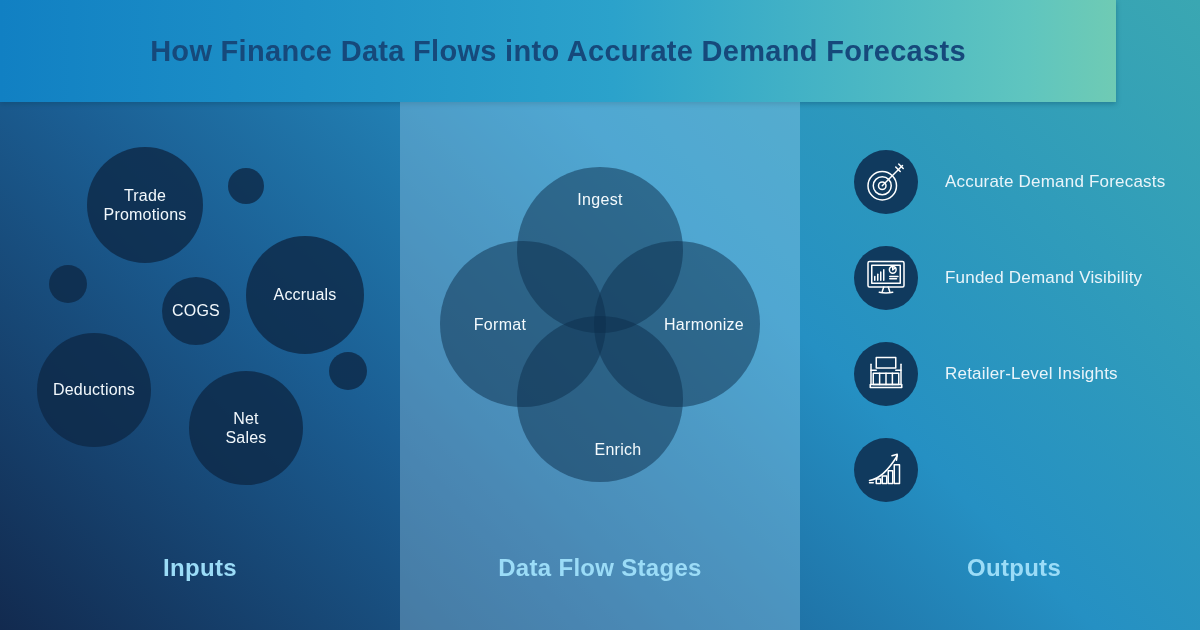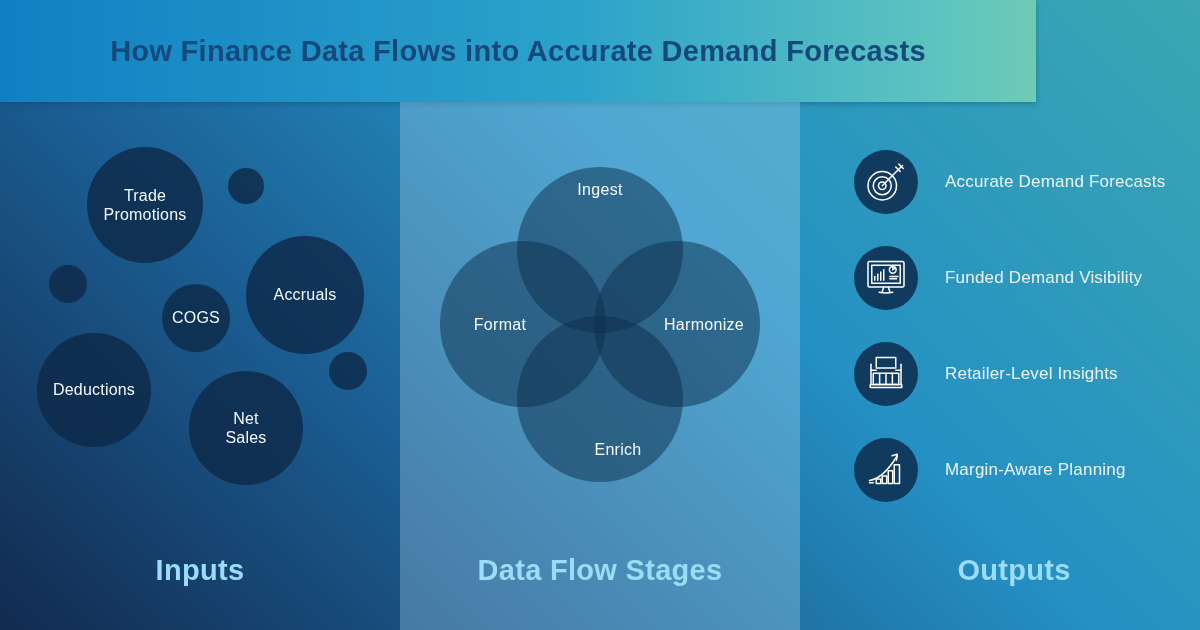--- a/index.html
+++ b/index.html
@@ -3,67 +3,67 @@
 <meta charset="utf-8">
 <style>
   html,body{margin:0;padding:0;background:#0d2342;}
   .canvas{
     position:relative;width:1200px;height:630px;overflow:hidden;
     font-family:"Liberation Sans",sans-serif;
     background:linear-gradient(225deg,#3aa7b2 0%,#2590c3 40%,#1b5e93 68%,#122a4f 100%);
   }
   
   .header{
-    position:absolute;left:0;top:0;width:1036px;height:102px;
+    position:absolute;left:0;top:0;width:1116px;height:102px;
     background:linear-gradient(90deg,#1180c3 0%,#2ba2cb 55%,#5fc5bf 92%,#6fcbb4 100%);
     display:flex;align-items:center;justify-content:center;
     box-shadow:0 2px 5px rgba(5,60,90,0.35);
   }
   .title{
     margin:0;color:#16497b;font-size:29px;font-weight:bold;letter-spacing:.3px;
   }
   
   .panel{position:absolute;top:102px;height:528px;}
   .panel-inputs{left:0;width:400px;}
   .panel-stages{left:400px;width:400px;background:rgba(171,219,243,0.32);}
   .panel-outputs{left:800px;width:400px;padding-left:28px;}
   .caption{
     position:absolute;left:50%;top:452px;transform:translateX(-50%);
-    color:#9bdcf7;font-size:29px;font-weight:bold;letter-spacing:.3px;white-space:nowrap;text-align:right;
+    color:#9bdcf7;font-size:24px;font-weight:bold;letter-spacing:.3px;white-space:nowrap;text-align:right;
   }
   
   .bubble{
     position:absolute;border-radius:50%;
     background:rgba(13,42,72,0.82);
     display:flex;align-items:center;justify-content:center;text-align:center;
     color:#f2f8fc;font-size:16px;line-height:1.2;letter-spacing:.2px;
   }
   .bubble.b-trade{left:87px;top:45px;width:116px;height:116px;}
   .bubble.b-accruals{left:246px;top:134px;width:118px;height:118px;}
-  .bubble.b-cogs{left:162px;top:182px;width:68px;height:68px;}
+  .bubble.b-cogs{left:162px;top:175px;width:68px;height:68px;}
   .bubble.b-deductions{left:37px;top:231px;width:114px;height:114px;}
   .bubble.b-netsales{left:189px;top:269px;width:114px;height:114px;}
   .bubble.s-a{left:228px;top:66px;width:36px;height:36px;}
   .bubble.s-b{left:49px;top:163px;width:38px;height:38px;}
   .bubble.s-c{left:329px;top:250px;width:38px;height:38px;}
   .bubble span{display:block;padding:0 24px;}
   
   .venn-circle{
     position:absolute;width:166px;height:166px;border-radius:50%;
     background:rgba(12,45,75,0.5);
   }
   .venn-ingest{left:117px;top:65px;}
   .venn-format{left:40px;top:139px;}
   .venn-harmonize{left:194px;top:139px;}
   .venn-enrich{left:117px;top:214px;}
   .venn-label{
     position:absolute;transform:translate(-50%,-50%);
     color:#f4fafd;font-size:16px;letter-spacing:.3px;white-space:nowrap;
   }
-  .vl-ingest{left:200px;top:88px;}
+  .vl-ingest{left:200px;top:98px;}
   .vl-format{left:100px;top:223px;}
   .vl-harmonize{left:304px;top:223px;}
   .vl-enrich{left:200px;top:348px;margin-left:18px;}
   
   .out-row{
     position:absolute;left:54px;height:64px;display:flex;align-items:center;gap:27px;
   }
   .out-row.r1{top:48px;}
   .out-row.r2{top:144px;}
   .out-row.r3{top:240px;}
@@ -181,19 +181,18 @@
         <svg width="48" height="48" viewBox="0 0 64 64" fill="none" stroke="#ffffff" stroke-width="2" stroke-linecap="round" stroke-linejoin="round">
           <path d="M10 49 H15"></path>
           <rect x="19" y="44" width="6" height="6"></rect>
           <rect x="27" y="40" width="6" height="10"></rect>
           <rect x="35" y="33" width="6" height="17"></rect>
           <rect x="43" y="25" width="7" height="25"></rect>
           <path d="M10 46 C24 44 36 31 47 13"></path>
           <path d="M40 13 L47 11 L46 19"></path>
         </svg>
       </div>
-      <span class="out-label">Margin-Aware Planning</span>
     </div>
 
     <div class="caption">Outputs</div>
   </section>
 
 </div>
 
 </body></html>

